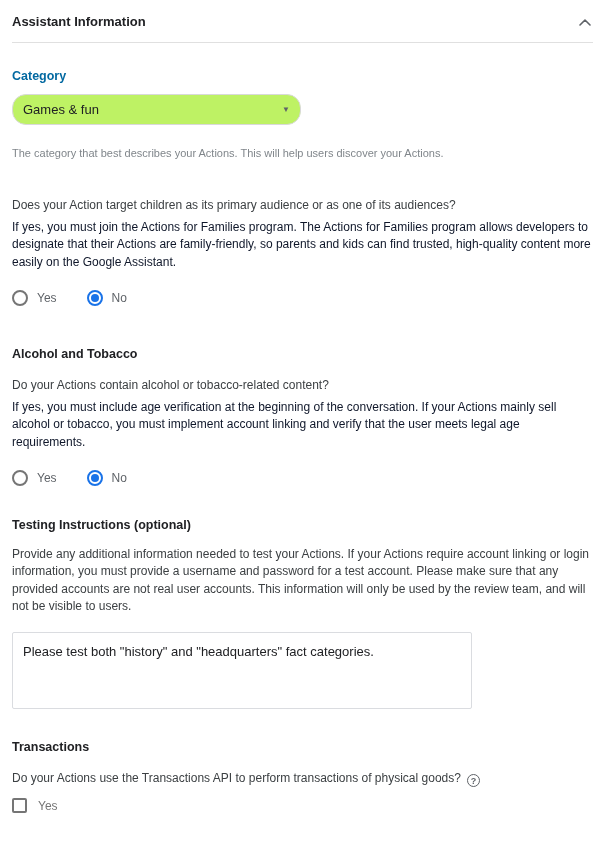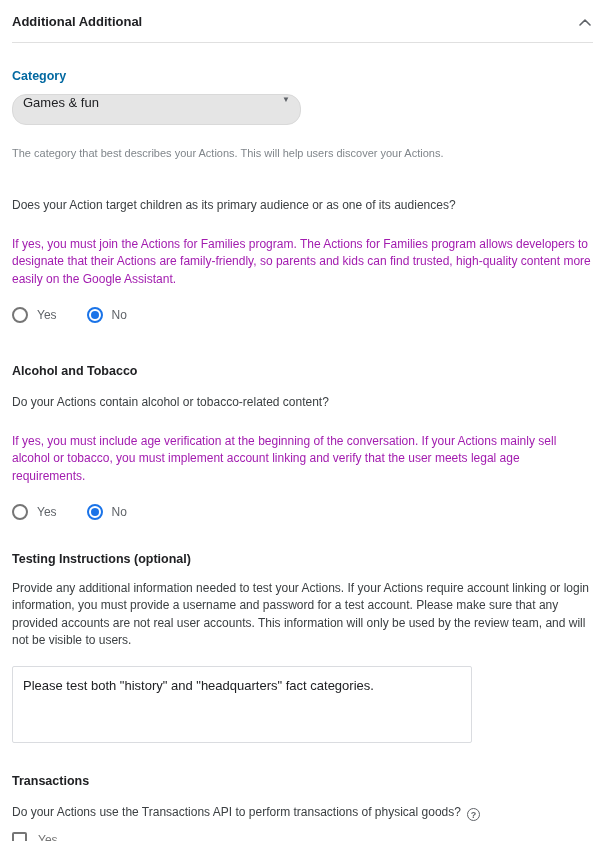--- a/index.html
+++ b/index.html
@@ -15,33 +15,33 @@
   
   .header-row { display: flex; align-items: center; justify-content: space-between; }
   .header-title { font-size: 13px; font-weight: bold; color: #202124; }
   .chevron-btn { background: none; border: none; cursor: pointer; padding: 2px; line-height: 0; }
   .divider { height: 1px; background: #e0e0e0; margin-top: 13px; }
 
   
   .field-label { font-size: 12.5px; font-weight: bold; color: #0369a1; margin-top: 26px; }
   .section-title { font-size: 12.5px; font-weight: bold; color: #202124; }
   .question { font-size: 12px; color: #3c4043; line-height: 1.4; }
-  .description { font-size: 12px; color: #a21caf; line-height: 1.45; margin-top: 22px; max-width: 585px; }
+  .description { font-size: 12px; color: #0f172a; line-height: 1.45; margin-top: 5px; max-width: 585px; }
   .helper { font-size: 11px; color: #80868b; margin-top: 22px; }
 
   
   .select-box {
     margin-top: 11px;
     width: 289px; height: 31px;
     border: 1px solid #d9d9d9; border-radius: 14px;
-    display: flex; align-items: flex-start; justify-content: space-between;
+    display: flex; align-items: center; justify-content: space-between;
     padding: 0 10px;
     font-size: 13px; color: #202124;
     cursor: pointer;
-    background: #e5e5e5;
+    background: #bef264;
   }
   .select-arrow { font-size: 8px; color: #5f6368; }
 
   
   .radio-row { display: flex; align-items: center; margin-top: 19px; }
   .radio-opt { display: flex; align-items: center; margin-right: 30px; cursor: pointer; }
   .radio-circle {
     width: 16px; height: 16px; border: 2px solid #757575; border-radius: 50%;
     margin-right: 9px; position: relative; flex: none; background: #fff;
   }
@@ -89,21 +89,21 @@
   .sec-testing { margin-top: 32px; }
   .sec-transactions { margin-top: 31px; }
   .q-mt { margin-top: 16px; }
 </style>
 </head>
 <body>
 
 <div class="container">
 
   <div class="header-row">
-    <div class="header-title">Additional Additional</div>
+    <div class="header-title">Assistant Information</div>
     <button class="chevron-btn">
       <span>
         <svg width="12" height="8" viewBox="0 0 12 8">
             <path d="M1 7 L6 2 L11 7" stroke="#5f6368" stroke-width="1.6" fill="none" stroke-linecap="round" stroke-linejoin="round"></path>
           </svg>
       </span>
     </button>
   </div>
   <div class="divider"></div>
 

